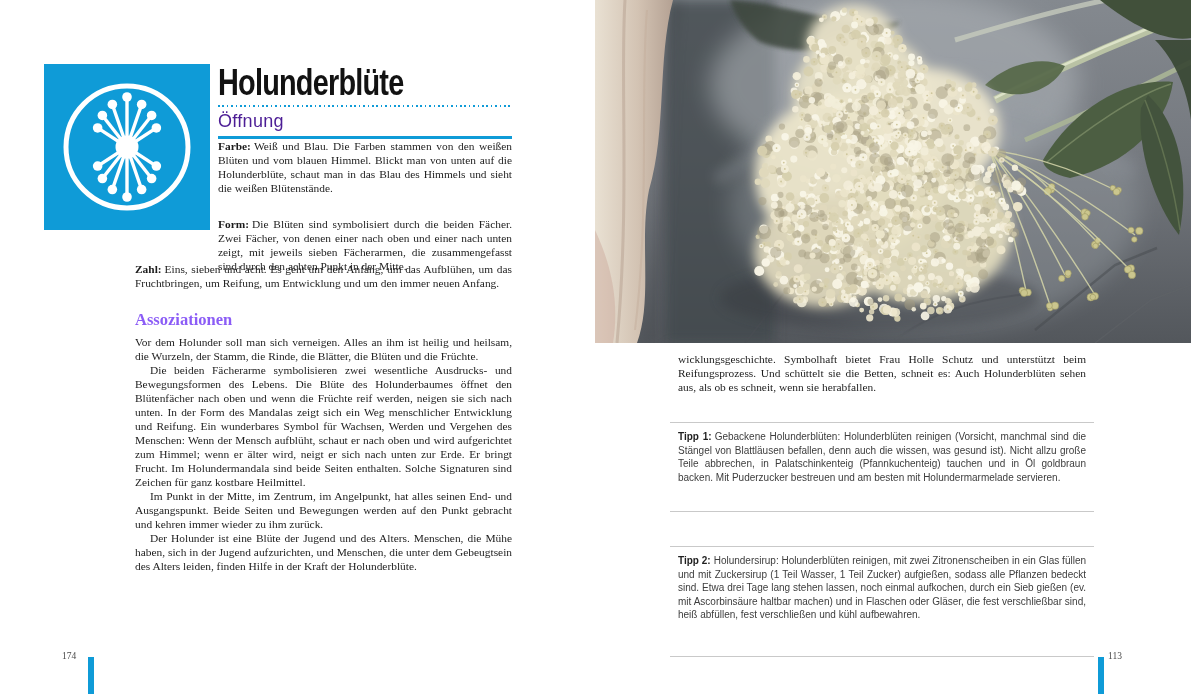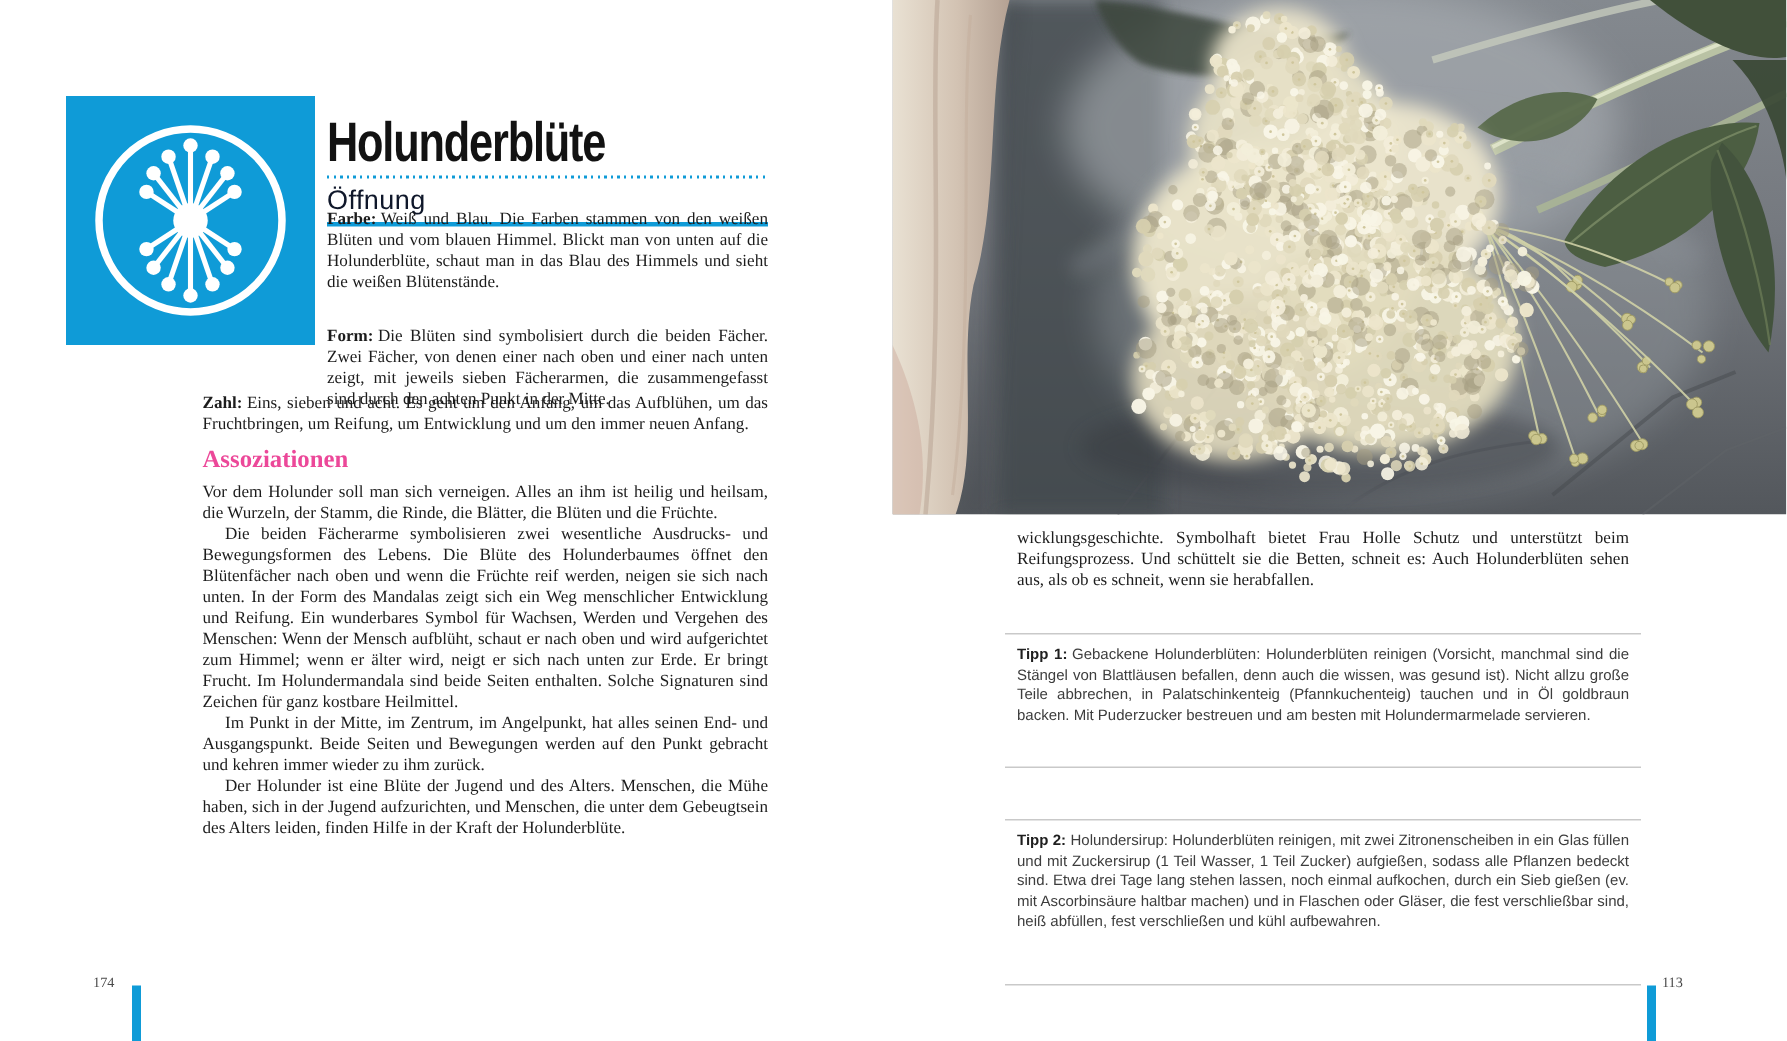--- a/index.html
+++ b/index.html
@@ -2,39 +2,39 @@
 <html><head>
 <meta charset="utf-8">
 <style>
   html,body{margin:0;padding:0;background:#ffffff;}
   body{width:1191px;height:694px;position:relative;overflow:hidden;
        font-family:"Liberation Serif",serif;color:#1c1c1c;}
   .abs{position:absolute;}
 
   
   .icon-square{left:44px;top:64px;width:166px;height:166px;}
-  .hdr{left:218px;top:76px;width:294px;}
+  .hdr{left:218px;top:64px;width:294px;}
   .title{font-family:"Liberation Sans",sans-serif;font-weight:bold;font-size:37px;
          line-height:37px;color:#121212;letter-spacing:-1px;white-space:nowrap;}
   .title-inner{display:inline-block;transform:scaleX(.78);transform-origin:0 60%;}
   .dotted{height:2px;margin-top:4px;
           background:repeating-linear-gradient(90deg,#0f9bd7 0 1.6px,transparent 1.6px 4.4px);}
   .subtitle{font-family:"Liberation Sans",sans-serif;font-size:18px;line-height:22px;
-            color:#0f172a;margin-top:3px;letter-spacing:.3px;}
+            color:#4c1d95;margin-top:3px;letter-spacing:.3px;}
   .solidrule{height:3px;background:#0f9bd7;margin-top:4px;}
 
   
   .ncol{left:218px;top:139px;width:294px;}
   .wcol{left:135px;top:262px;width:377px;}
   p.body{margin:0;font-size:11.4px;line-height:14px;text-align:justify;color:#1c1c1c;}
   .ncol p.body{margin-bottom:22px;}
   .lead{font-weight:bold;padding-right:3px;}
   .ind{text-indent:15px;}
   .assoc{font-family:"Liberation Serif",serif;font-size:16.5px;line-height:18px;
-         font-weight:bold;color:#ec4899;margin:7px 0 6px 0;}
+         font-weight:bold;color:#8b5cf6;margin:21px 0 6px 0;}
 
   
   .photo{left:595px;top:0;width:596px;height:343px;}
   .rcol{left:678px;top:352px;width:408px;}
   p.cont{margin:0;font-size:11.4px;line-height:14px;text-align:justify;color:#1c1c1c;}
   .tip{position:absolute;left:670px;width:424px;box-sizing:border-box;
        border-top:1px solid #c9c9c9;border-bottom:1px solid #c9c9c9;
        padding:7px 8px 0 8px;font-family:"Liberation Sans",sans-serif;
        font-size:10px;line-height:13.5px;color:#3d3d3d;text-align:justify;}
   .tip p{margin:0;}

